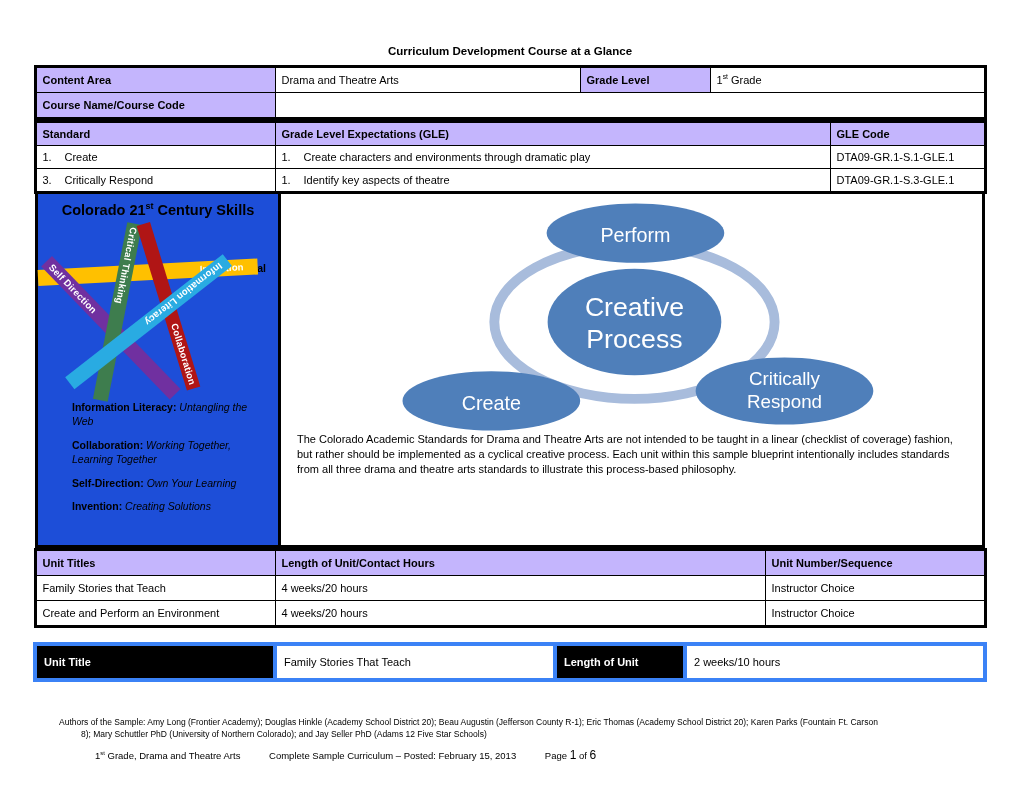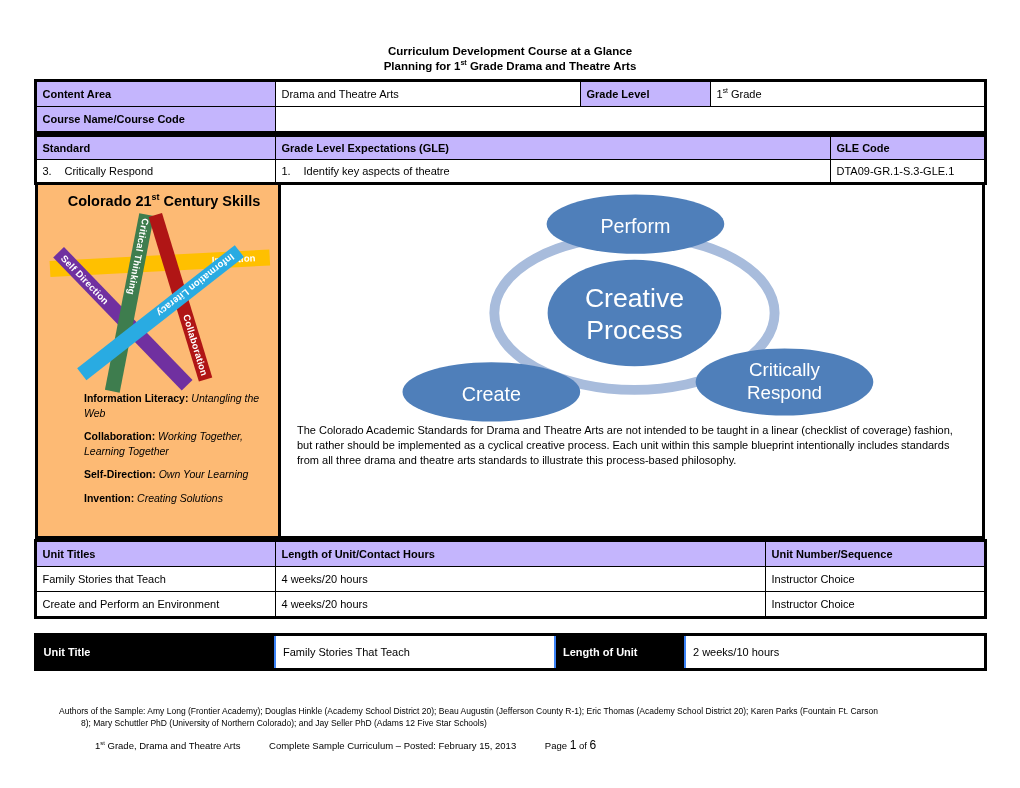--- a/index.html
+++ b/index.html
@@ -61,25 +61,25 @@
     margin: 0 auto;
     border: 3px solid #000;
     border-top: none;
     box-sizing: border-box;
     display: flex;
     height: 354px;
   }
   .skills-col {
     width: 243px;
     flex: 0 0 243px;
-    background: #fdba74;
+    background: #1d4ed8;
     border-right: 3px solid #000;
     box-sizing: border-box;
     position: relative;
-    padding: 6px 8px 4px 20px;
+    padding: 6px 8px 4px 8px;
   }
   .skills-title {
     text-align: center;
     font-weight: bold;
     font-size: 14.5px;
     margin: 2px 0 0 0;
   }
   .star-area {
     position: relative;
     height: 178px;
@@ -134,21 +134,21 @@
   
   #table-units { margin-top: 0; }
   #table-units td { height: 18px; margin-left: 44px; }
 
   .unit-title-tbl {
     width: 950px; margin: 14px auto 0 auto;
     border-collapse: collapse; table-layout: fixed;
     border: 3px solid #000;
   }
   .unit-title-tbl td {
-    border: 2px solid #3b82f6;
+    border: 4px solid #3b82f6;
     font-size: 11px;
     padding: 5px 7px;
     height: 22px;
     vertical-align: middle;
   }
   .blk {
     background: #000; color: #fff;
     font-weight: bold; font-size: 13px;
   }
 
@@ -164,21 +164,20 @@
   .footer .authors span.cont { display: block; margin-left: 22px; }
   .footer .pageline { margin-left: 50px; font-size: 9.5px; }
   .footer .pageline .seg { margin-right: 26px; }
   .footer .big { font-size: 12px; }
 </style>
 </head>
 <body>
 
 <div class="doc-title">
   <span>Curriculum Development Course at a Glance</span>
-  <span class="line2"><span>Planning for 1</span><sup>st</sup><span> Grade Drama and Theatre Arts</span></span>
 </div>
 
 <table class="tbl outer-thick" id="table-content-area">
   <colgroup>
     <col style="width:240px">
       <col style="width:305px">
       <col style="width:130px">
       <col style="width:275px">
   </colgroup>
   <tbody>
@@ -201,20 +200,25 @@
       <col style="width:555px">
       <col style="width:155px">
   </colgroup>
   <tbody>
     <tr class="gle-head">
       <td class="hdr-cell">Standard</td>
       <td class="hdr-cell">Grade Level Expectations (GLE)</td>
       <td class="hdr-cell">GLE Code</td>
     </tr>
     <tr>
+      <td><span class="num-item">1.</span><span>Create</span></td>
+      <td><span class="num-item">1.</span><span>Create characters and environments through dramatic play</span></td>
+      <td>DTA09-GR.1-S.1-GLE.1</td>
+    </tr>
+    <tr>
       <td><span class="num-item">3.</span><span>Critically Respond</span></td>
       <td><span class="num-item">1.</span><span>Identify key aspects of theatre</span></td>
       <td>DTA09-GR.1-S.3-GLE.1</td>
     </tr>
   </tbody>
 </table>
 
 <div class="panel-wrap">
 
   <div class="skills-col">

